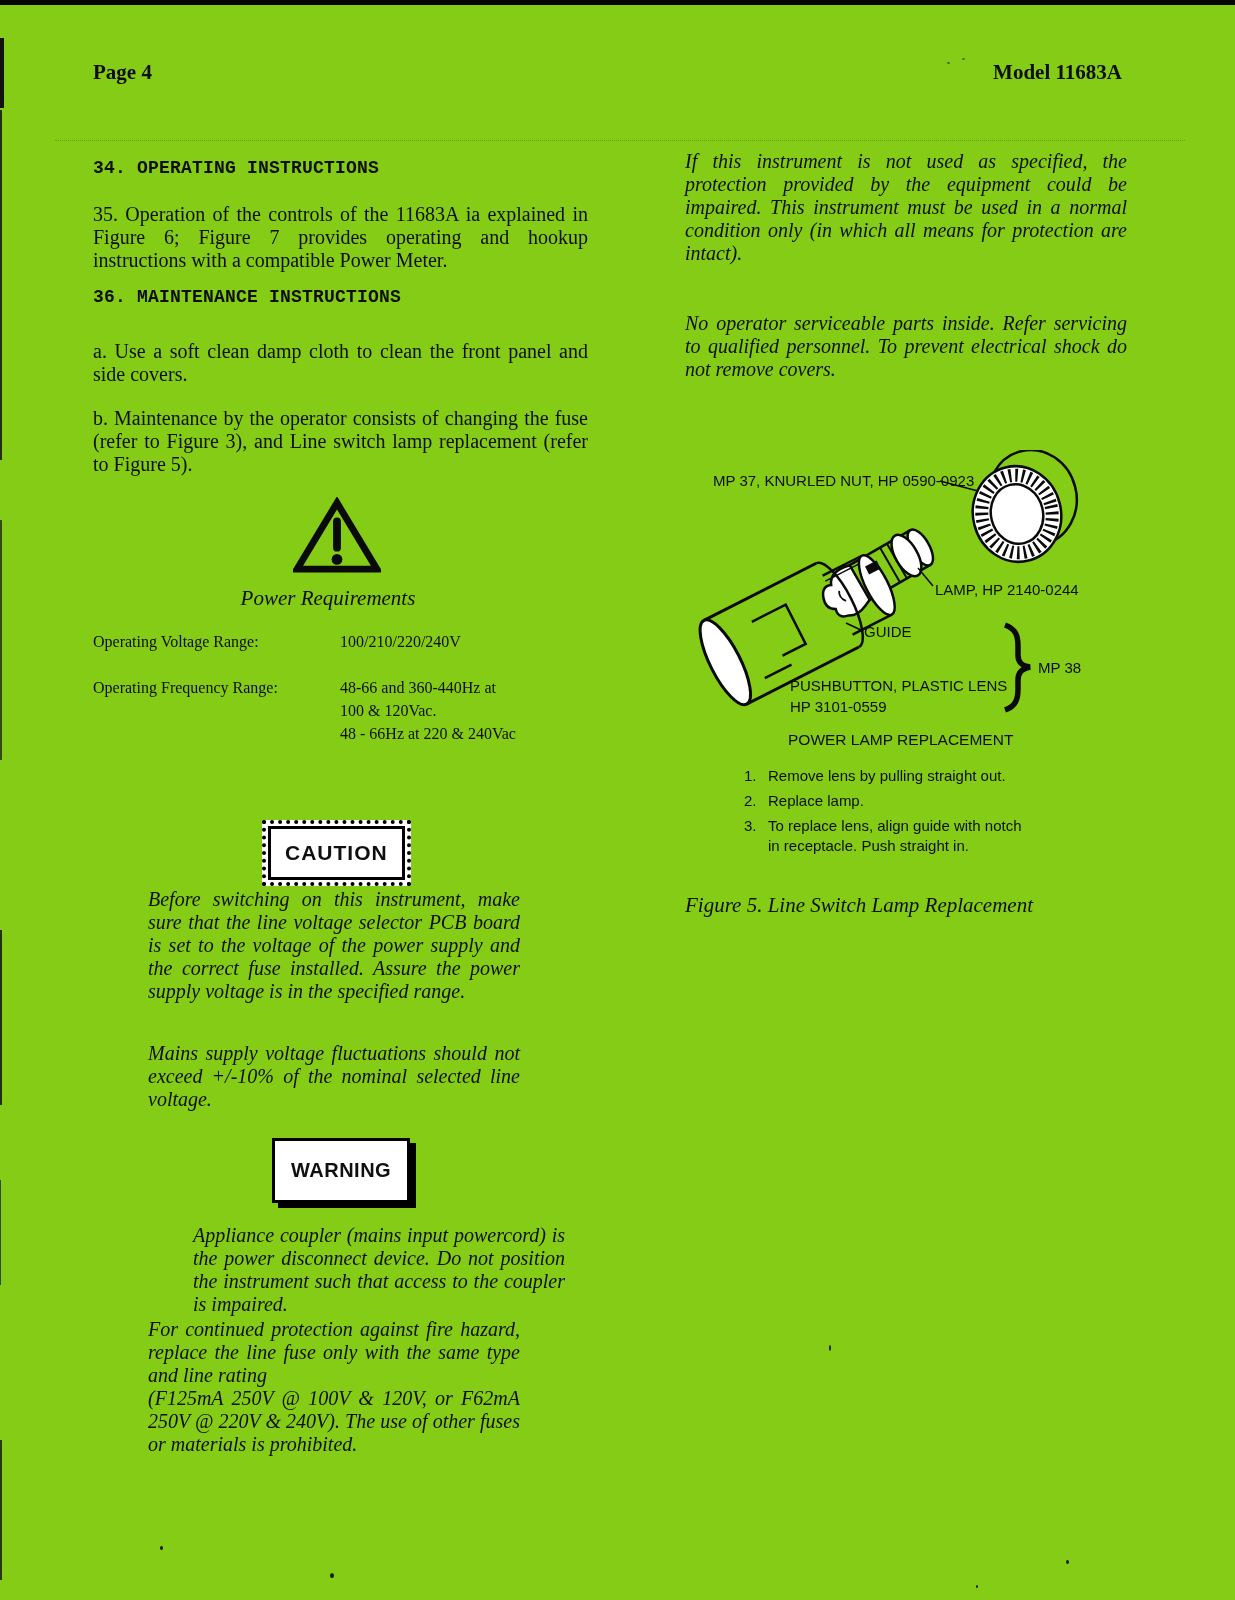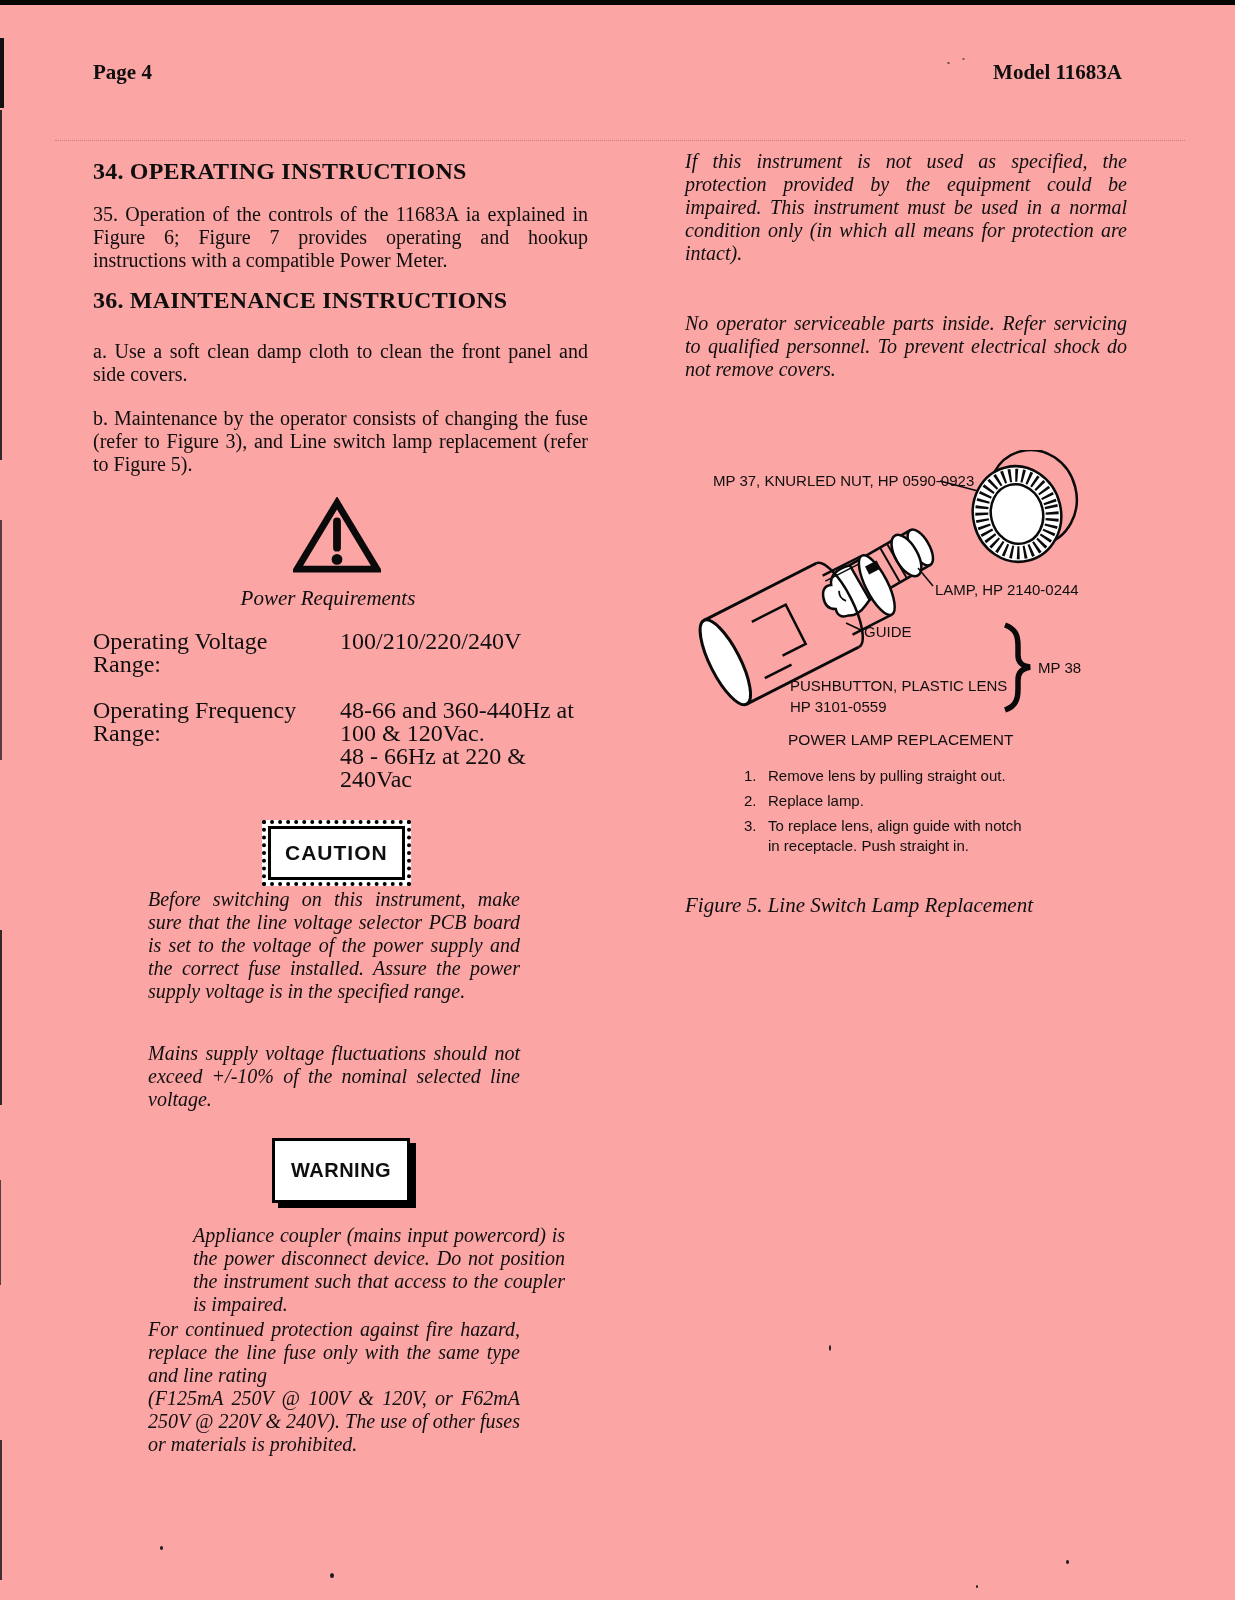--- a/index.html
+++ b/index.html
@@ -1,34 +1,34 @@
 <!DOCTYPE html>
 <html><head>
 <meta charset="utf-8">
 <style>
   html,body{margin:0;padding:0;background:#e8e8e8;}
   .page{
-    position:relative;width:1235px;height:1600px;background:#fca5a5;
+    position:relative;width:1235px;height:1600px;background:#84cc16;
     overflow:hidden;color:#0f0f0f;
     font-family:"Liberation Serif","DejaVu Serif",serif;
   }
   .abs{position:absolute;}
   
   .hdr{font-weight:bold;font-size:21px;}
   
   .sec-h{
-    font-family:Liberation Serif, serif;
-    font-weight:bold;font-size:24px;letter-spacing:0.2px;
+    font-family:Liberation Mono, monospace;
+    font-weight:bold;font-size:18px;letter-spacing:0.2px;
   }
   
   .para{font-size:20px;line-height:23px;text-align:justify;}
   .ital{font-style:italic;}
   .pre{white-space:pre-line;}
   
-  .spec-row{display:flex;font-size:24px;line-height:23px;}
+  .spec-row{display:flex;font-size:16px;line-height:23px;}
   .spec-label{flex:0 0 247px;}
   .spec-label.bold{font-weight:bold;}
   .spec-value{white-space:pre-line;}
   
   .caution-outer{
     display:inline-block;border:4px dotted #000;padding:2px;background:#fff;
   }
   .caution-inner{
     border:3px solid #000;padding:12px 14px;
     font-family:"Liberation Sans","DejaVu Sans",sans-serif;

